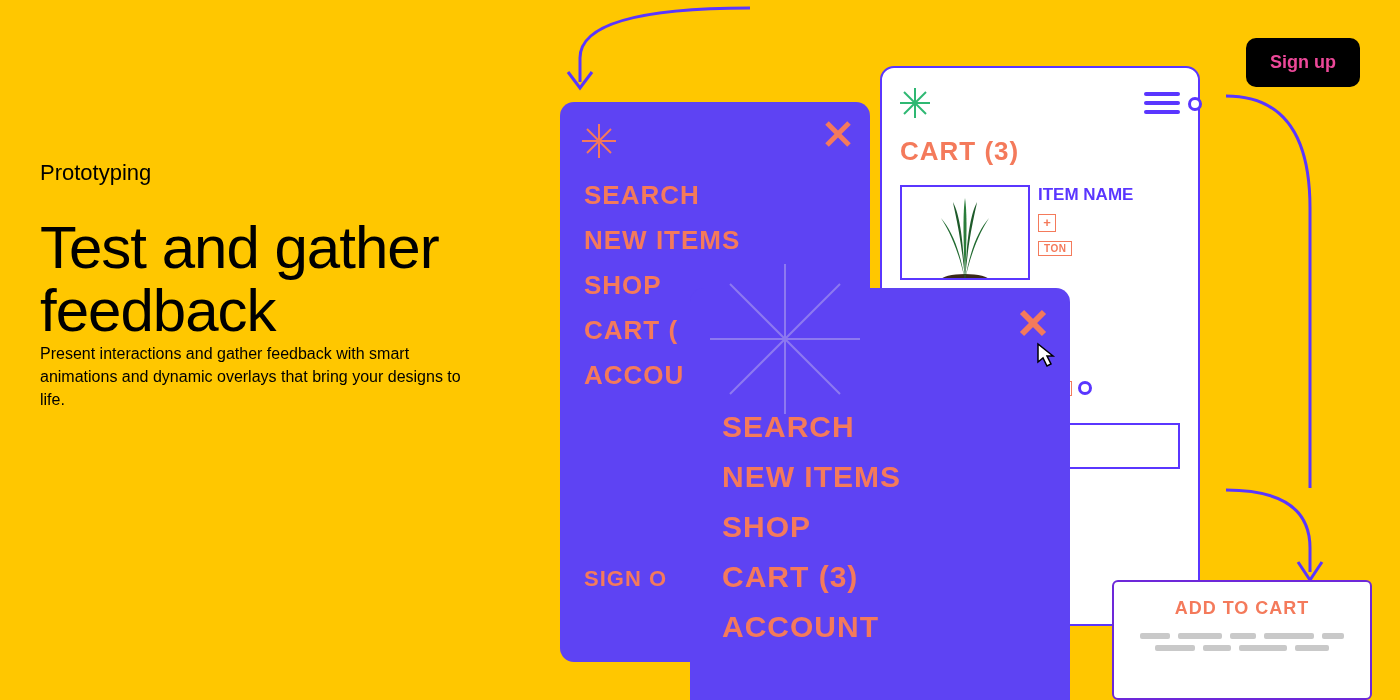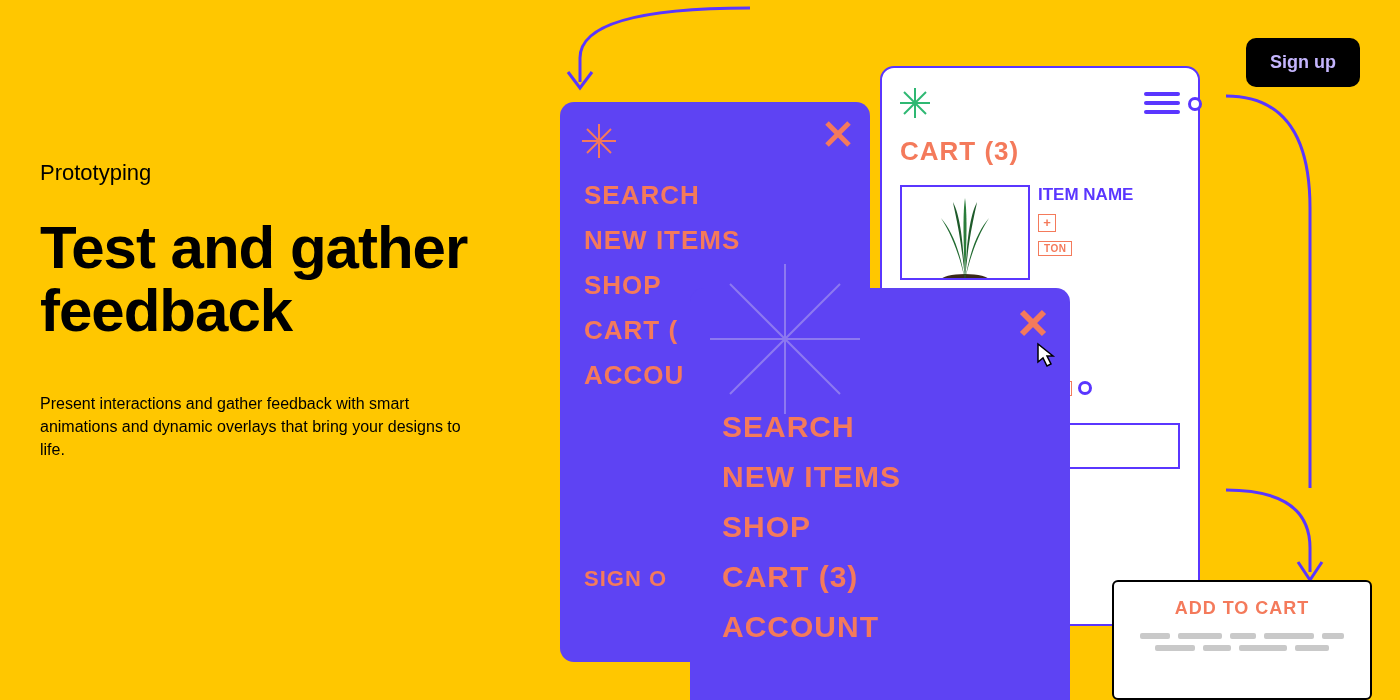--- a/index.html
+++ b/index.html
@@ -2,32 +2,32 @@
 <html><head>
 <meta charset="utf-8">
 <style>
   * { box-sizing: border-box; margin: 0; padding: 0; }
   html, body { width: 1400px; height: 700px; overflow: hidden; font-family: -apple-system, BlinkMacSystemFont, "Segoe UI", Helvetica, Arial, sans-serif; }
   body { background: #ffc700; position: relative; }
 
   
   .signup {
     position: absolute; top: 38px; right: 40px;
-    background: #000; color: #c4b5fd; border-radius: 10px;
+    background: #000; color: #ec4899; border-radius: 10px;
     padding: 14px 24px; font-weight: 700; font-size: 18px;
     cursor: pointer;
   }
 
   
   .left {
     position: absolute; left: 40px; top: 160px; width: 430px;
     color: #000;
   }
   .kicker { font-size: 22px; font-weight: 500; margin-bottom: 30px; }
-  .headline { font-size: 60px; font-weight: 700; line-height: 1.05; letter-spacing: -1px; margin-bottom: 50px; }
+  .headline { font-size: 60px; font-weight: 400; line-height: 1.05; letter-spacing: -1px; }
   .body { font-size: 16px; font-weight: 500; line-height: 1.45; margin-bottom: 40px; }
   .cta {
     display: inline-block; border: 2px solid #000; border-radius: 8px;
     padding: 14px 22px; font-weight: 700; font-size: 18px; cursor: pointer;
   }
 
   
   .canvas { position: absolute; left: 560px; top: 8px; width: 840px; height: 700px; }
 
   
@@ -71,21 +71,21 @@
     padding: 28px 32px;
   }
   .frame-menu-front .close { position:absolute; top:20px; right:22px; cursor:pointer; }
   .menu-list2 { margin-top: 94px; display:flex; flex-direction:column; gap: 16px; }
   .menu-list2 div { font-size: 30px; font-weight: 600; letter-spacing: 1px; }
   .cursor-icon { position:absolute; top: 54px; right: 14px; }
 
   
   .addcard {
     position: absolute; left: 552px; top: 572px; width: 260px; height: 120px;
-    background: #fff; border: 2px solid #000000; border-radius: 6px;
+    background: #fff; border: 2px solid #6d28d9; border-radius: 6px;
     padding: 16px 18px; text-align:center;
   }
   .addcard-title { color:#f47a5b; font-weight:700; font-size:18px; letter-spacing:1px; margin-bottom:14px; }
   .skeleton { display:flex; flex-wrap:wrap; gap:6px 8px; justify-content:center; }
   .sk { height:6px; background:#c9c9c9; border-radius:2px; }
 
   
   .connector { position:absolute; stroke:#5a36ff; stroke-width:3; fill:none; }
 
   

